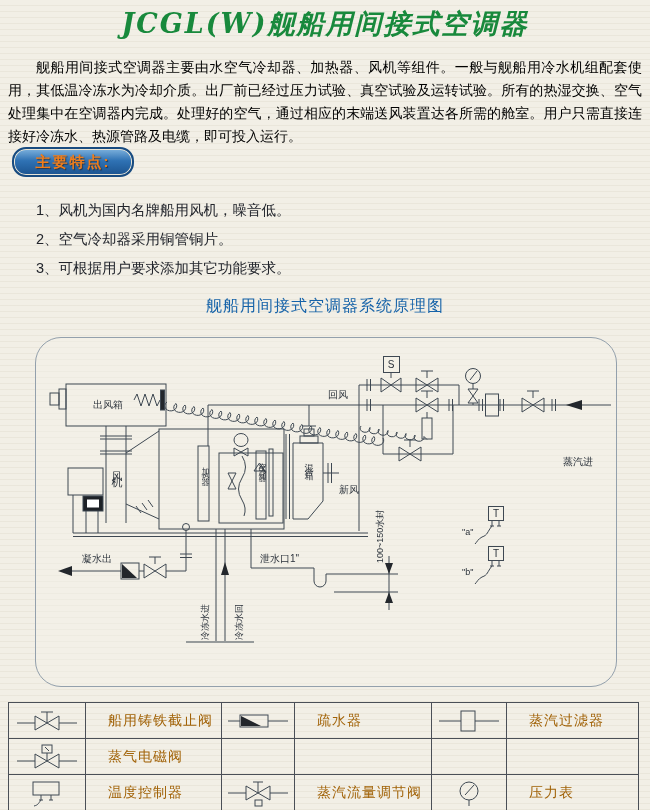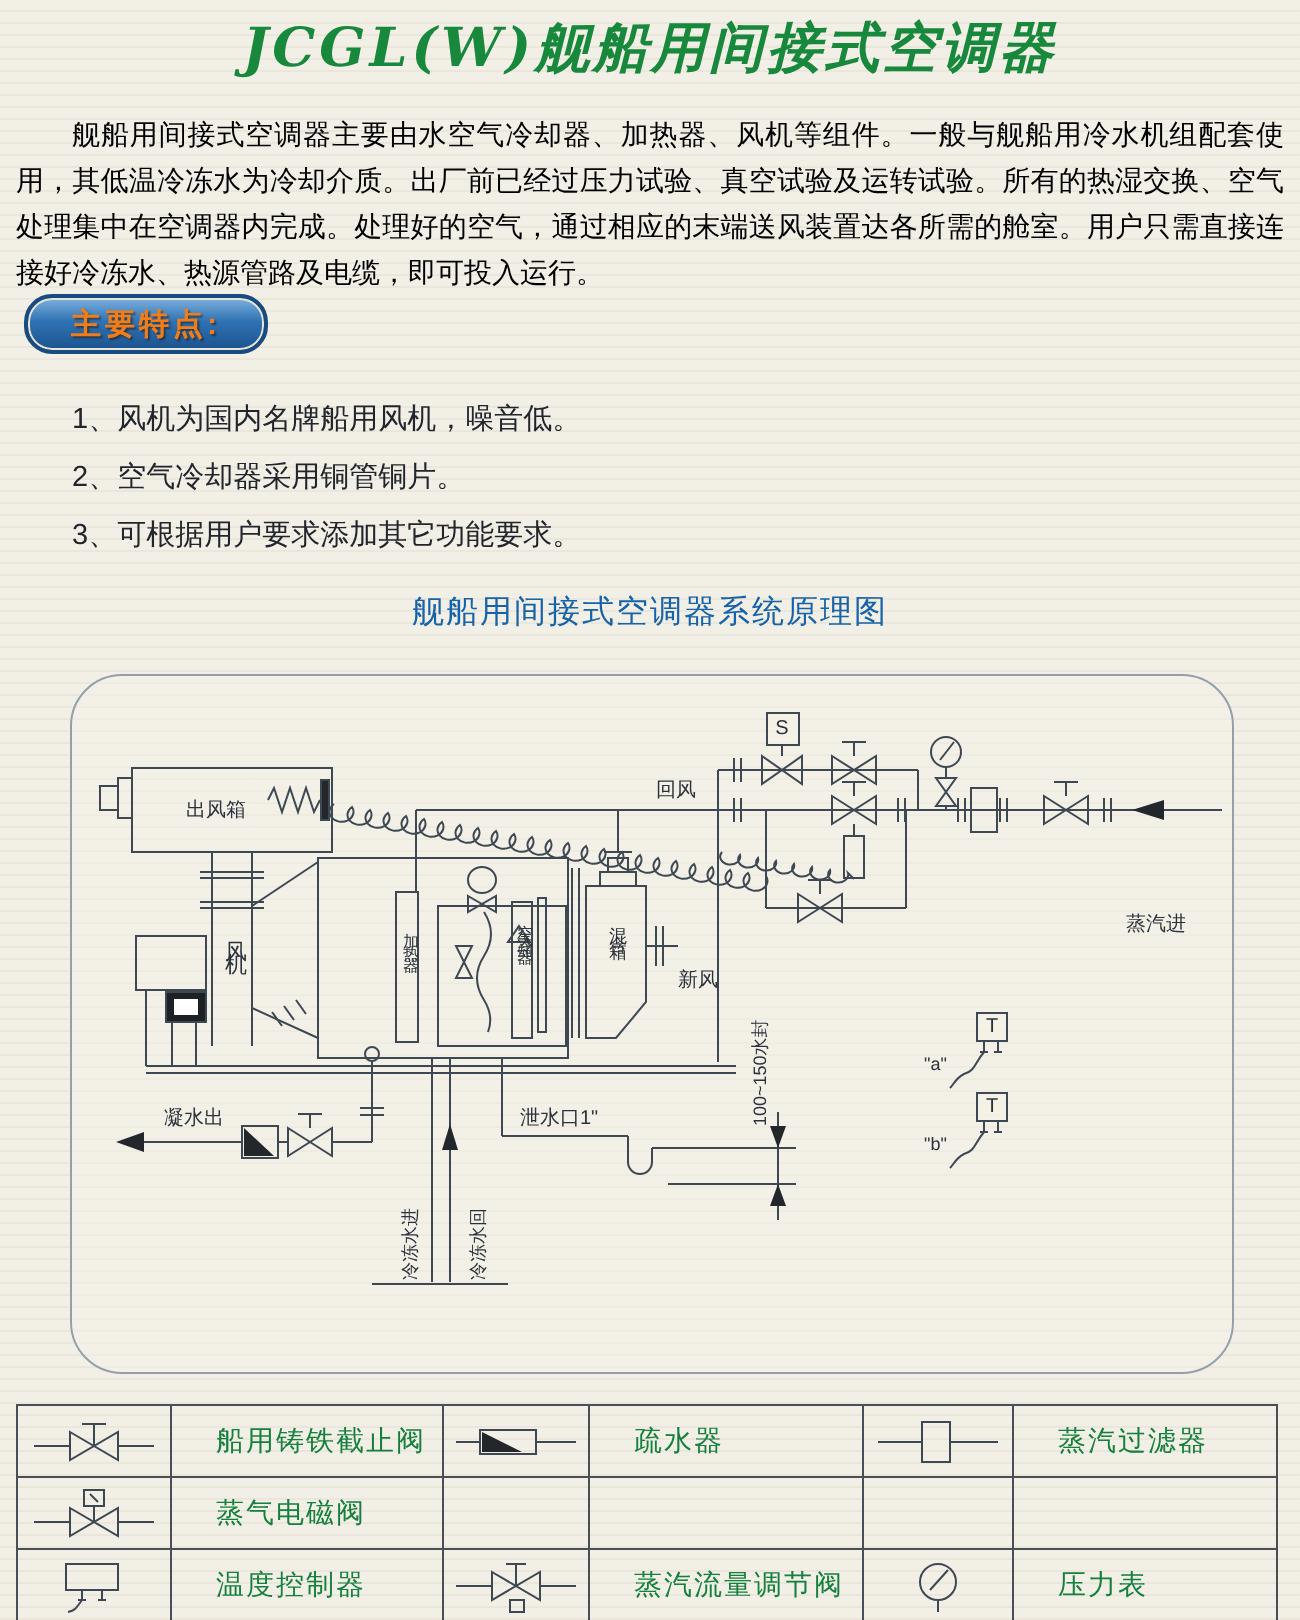--- a/index.html
+++ b/index.html
@@ -44,21 +44,21 @@
   .mark{
     position:absolute;box-sizing:border-box;border:1px solid #3e4852;background:rgba(245,242,232,.6);
     font-size:10px;color:#2b323b;text-align:center;
   }
   .legend{
     position:absolute;left:8px;top:702px;width:630px;height:105px;
     border-collapse:collapse;table-layout:fixed;
   }
   .legend td{
     border:1px solid #4a4f57;height:35px;padding:0;vertical-align:middle;
-    font-size:14px;color:#15803d;
+    font-size:14px;color:#a16207;
   }
   .legend td.sym{text-align:center;}
   .legend td.lab{padding-left:22px;letter-spacing:1px;}
   .lsvg{display:block;margin:0 auto;}
 </style>
 </head>
 <body>
 
 <div class="doc-title">JCGL(W)舰船用间接式空调器</div>
 

